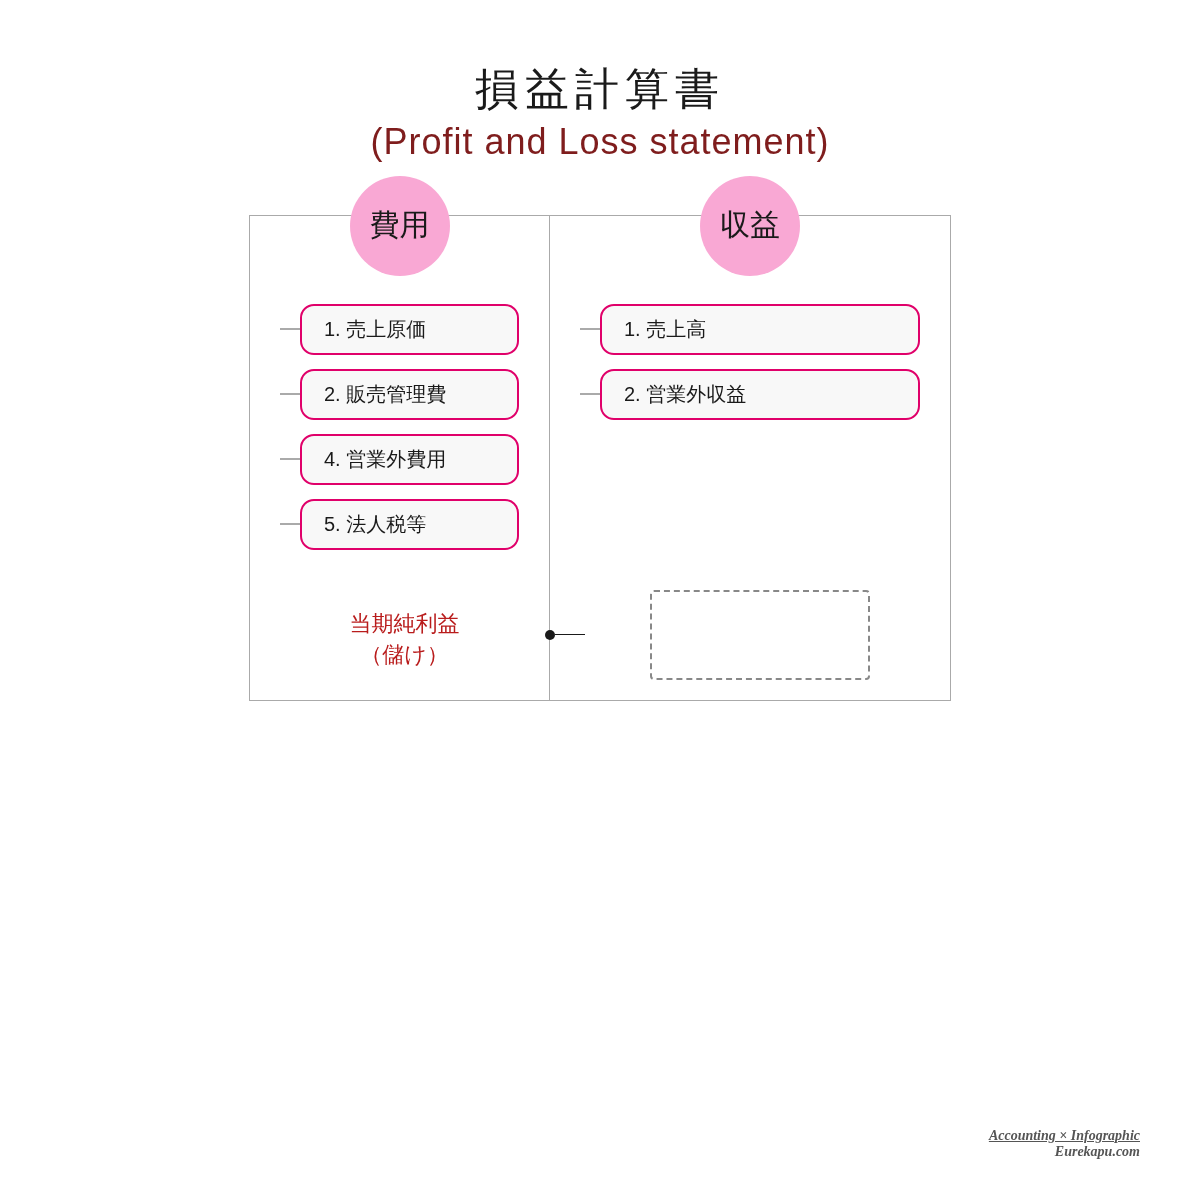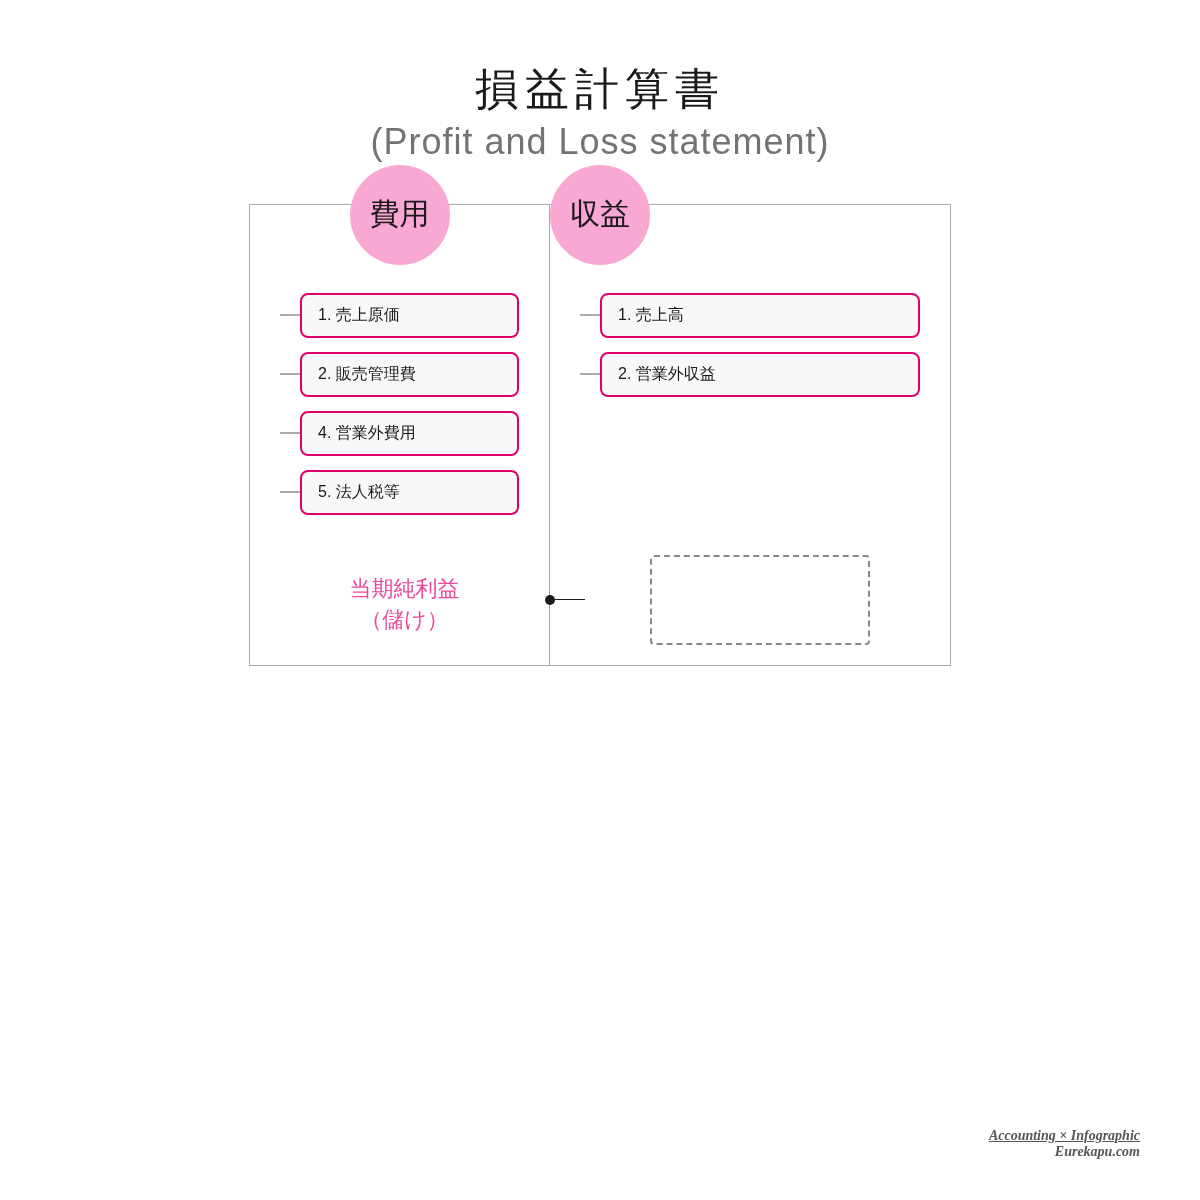--- a/index.html
+++ b/index.html
@@ -13,39 +13,40 @@
       position: relative;
     }
 
     .page-wrapper {
       width: 1200px;
       height: 940px;
       display: flex;
       flex-direction: column;
       align-items: center;
       padding-top: 60px;
+      gap: 11px;
     }
 
     .title-block {
       text-align: center;
       margin-bottom: 36px;
     }
 
     .title-jp {
       font-size: 44px;
       font-weight: 400;
       letter-spacing: 6px;
       color: #1a1a1a;
       line-height: 1.3;
     }
 
     .title-en {
       font-size: 36px;
       font-weight: 400;
-      color: #737373;
+      color: #7f1d1d;
       letter-spacing: 1px;
       line-height: 1.4;
     }
 
     
     .circle-label {
       width: 100px;
       height: 100px;
       border-radius: 50%;
       background: #f9a8d4;
@@ -82,33 +83,33 @@
       content: '';
       display: block;
       width: 20px;
       height: 1.5px;
       background: #aaa;
       flex-shrink: 0;
     }
 
     .item-box {
       border: 2px solid #e0006a;
-      border-radius: 8px;
-      padding: 10px 16px;
-      font-size: 16px;
+      border-radius: 14px;
+      padding: 10px 22px;
+      font-size: 20px;
       color: #1a1a1a;
       background: #f8f8f8;
       flex: 1;
       white-space: nowrap;
     }
 
     .net-profit-label {
       text-align: center;
       font-size: 22px;
-      color: #ec4899;
+      color: #b91c1c;
       line-height: 1.4;
       margin-top: 10px;
       margin-left: 10px;
     }
 
     .dashed-box {
       border: 2px dashed #888;
       width: 220px;
       height: 90px;
       border-radius: 4px;
@@ -151,20 +152,21 @@
       flex-direction: column;
       align-items: center;
       position: relative;
       padding-bottom: 10px;
     }
 
     .right-panel-inner {
       width: 400px;
       display: flex;
       flex-direction: column;
+      align-items: center;
       position: relative;
       padding-bottom: 10px;
     }
 
     .right-panel-inner .items-list {
       padding: 0 30px;
     }
   </style>
 </head>
 <body>

